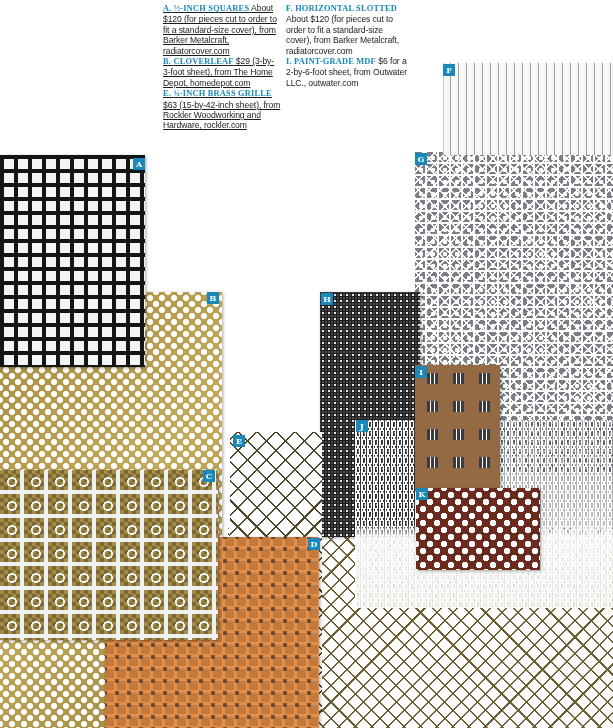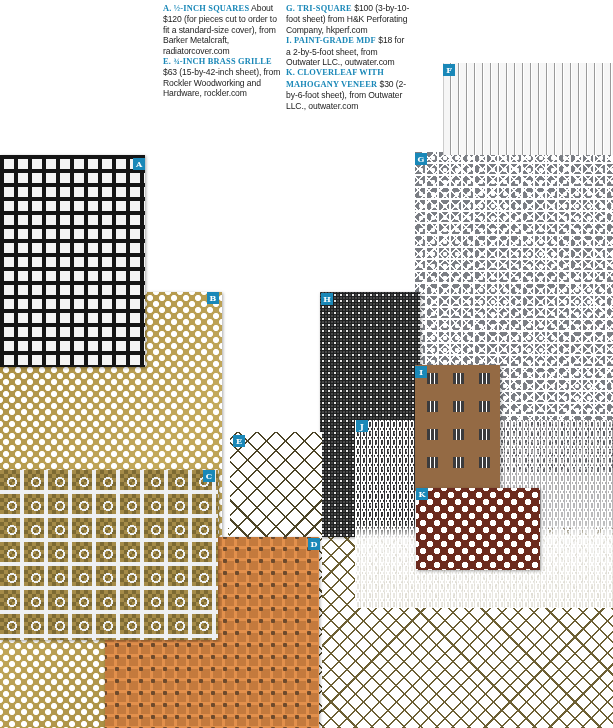--- a/index.html
+++ b/index.html
@@ -117,48 +117,48 @@
         radial-gradient(circle, #ffffff 0 3px, transparent 3.5px),
         #6b2a1e;
       background-size: 14px 14px, 14px 14px, auto;
       background-position: 0 0, 7px 7px, 0 0;
     }
     .shadow { box-shadow: 1px 1px 3px rgba(0,0,0,0.35); }
   </style>
 </head>
 <body>
 
-<div class="col" style="left:163px; width:118px;">
+<div class="col" style="left:163px; width:118px;text-decoration:underline;">
   <span class="item">
     <span class="name">A.</span>
     <span class="name">½-INCH SQUARES</span>
     <span class="desc">About $120 (for pieces cut to order to fit a standard-size cover), from Barker Metalcraft, radiatorcover.com</span>
   </span>
   <span class="item">
+    <span class="name">B.</span>
+    <span class="name">CLOVERLEAF</span>
+    <span class="desc">$29 (3-by-3-foot sheet), from The Home Depot, homedepot.com</span>
+  </span>
+  <span class="item">
     <span class="name">E.</span>
     <span class="name">¾-INCH BRASS GRILLE</span>
     <span class="desc">$63 (15-by-42-inch sheet), from Rockler Woodworking and Hardware, rockler.com</span>
   </span>
 </div>
 
 <div class="col" style="left:286px; width:124px;">
   <span class="item">
-    <span class="name">G.</span>
-    <span class="name">TRI-SQUARE</span>
-    <span class="desc">$100 (3-by-10-foot sheet) from H&amp;K Perforating Company, hkperf.com</span>
+    <span class="name">F.</span>
+    <span class="name">HORIZONTAL SLOTTED</span>
+    <span class="desc">About $120 (for pieces cut to order to fit a standard-size cover), from Barker Metalcraft, radiatorcover.com</span>
   </span>
   <span class="item">
     <span class="name">I.</span>
     <span class="name">PAINT-GRADE MDF</span>
-    <span class="desc">$18 for a 2-by-5-foot sheet, from Outwater LLC., outwater.com</span>
-  </span>
-  <span class="item">
-    <span class="name">K.</span>
-    <span class="name">CLOVERLEAF WITH MAHOGANY VENEER</span>
-    <span class="desc">$30 (2-by-6-foot sheet), from Outwater LLC., outwater.com</span>
+    <span class="desc">$6 for a 2-by-6-foot sheet, from Outwater LLC., outwater.com</span>
   </span>
 </div>
 
 <div class="panel pat-chain" style="left:228px; top:528px; width:385px; height:200px; z-index:1;"></div>
 
 <div class="panel pat-b shadow" style="left:0; top:292px; width:222px; height:436px; z-index:2;"></div>
 
 <div class="panel pat-g" style="left:415px; top:152px; width:198px; height:320px; z-index:2;"></div>
 
 <div class="panel pat-f" style="left:443px; top:63px; width:170px; height:92px; z-index:3;"></div>

